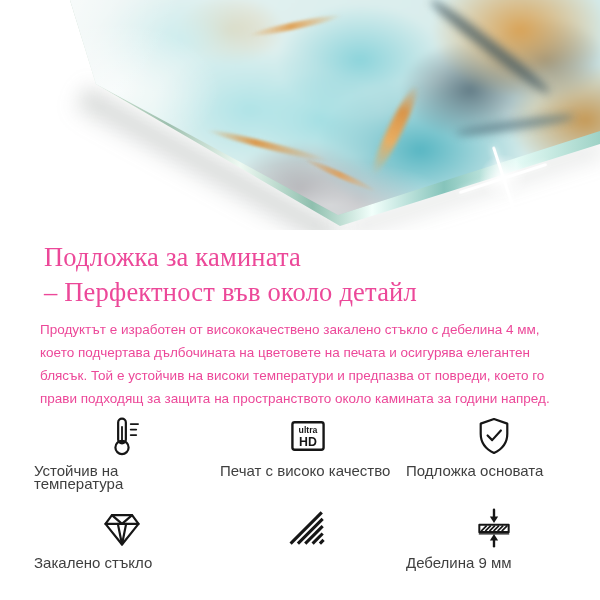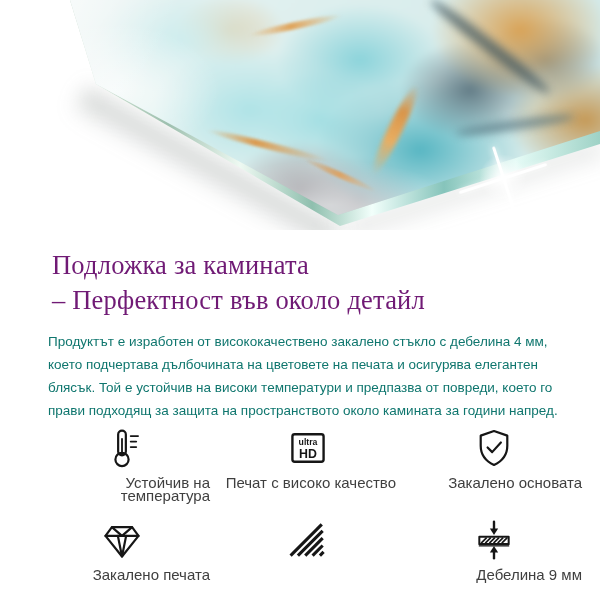--- a/index.html
+++ b/index.html
@@ -84,35 +84,35 @@
   .sparkle .glow { position:absolute; left:-24px; top:-24px; width:48px; height:48px; border-radius:50%;
     background:radial-gradient(circle, rgba(255,255,255,1) 0%, rgba(255,255,255,.55) 32%, rgba(255,255,255,0) 70%); }
   .sparkle .ray { position:absolute; background:#fff; border-radius:2px;
     box-shadow:0 0 6px rgba(255,255,255,.95); filter:blur(.5px); display:block; }
   .sparkle .r1 { left:-46px; top:-1.5px; width:92px; height:3px; transform:rotate(-18deg); }
   .sparkle .r2 { left:-1.5px; top:-33px; width:3px; height:66px; transform:rotate(-18deg); }
 
   
   .content { padding:6px 40px 0 40px; }
   h1 {
-    margin:12px; font-family:"Liberation Serif", serif; font-weight:400;
-    font-size:26.5px; line-height:35px; color:#701a75; letter-spacing:.2px;
+    margin:4px; font-family:"Liberation Serif", serif; font-weight:400;
+    font-size:26.5px; line-height:35px; color:#ec4899; letter-spacing:.2px;
   }
   h1 span { display:block; }
   .desc {
-    margin:8px 0 0 8px; max-width:534px;
-    font-size:13.5px; line-height:23px; color:#0f766e;
+    margin:8px 0 0 0; max-width:534px;
+    font-size:13.5px; line-height:23px; color:#ec4899;
   }
 
   
   .features {
     margin:4px -22px 0 -6px;           
     display:flex; flex-wrap:wrap; justify-content:space-between; row-gap:16px;
   }
-  .feature { width:176px; text-align:right; }
+  .feature { width:176px; text-align:left; }
   .ficon { display:block; margin:0 auto 6px auto; width:44px; height:44px; }
   .ficon .st { fill:none; stroke:#161616; stroke-width:2.4; stroke-linecap:round; stroke-linejoin:round; }
   .ficon .thin { fill:none; stroke:#161616; stroke-width:2; stroke-linecap:round; }
   .ficon .fillb { fill:#161616; stroke:none; }
   .ficon text { font-family:"Liberation Sans", sans-serif; font-weight:700; fill:#161616; }
   .flabel { font-size:15px; line-height:13px; color:#3f3f3f; }
 </style>
 </head>
 <body>
 
@@ -167,31 +167,31 @@
           <text x="24" y="35" font-size="13.5" text-anchor="middle">HD</text>
         </svg>
         <div class="flabel">Печат с високо качество</div>
       </div>
 
       <div class="feature">
         <svg class="ficon" viewBox="0 0 48 48">
           <path class="st" d="M24 5.5 L38.5 10.5 V21.5 C38.5 31.5 32.5 38.5 24 42.5 C15.5 38.5 9.5 31.5 9.5 21.5 V10.5 Z"></path>
           <path class="st" d="M17 23.5 L22 28.5 L31.5 18"></path>
         </svg>
-        <div class="flabel">Закалено основата</div>
+        <div class="flabel">Подложка основата</div>
       </div>
 
       <div class="feature">
         <svg class="ficon" viewBox="0 0 48 48">
           <path class="st" d="M13 10 H35 L42 19.5 L24 42 L6 19.5 Z"></path>
           <path class="st" d="M6 19.5 H42"></path>
           <path class="st" d="M13 10 L24 19.5 L35 10"></path>
           <path class="st" d="M19.5 19.5 L24 42 L28.5 19.5"></path>
         </svg>
-        <div class="flabel">Закалено печата</div>
+        <div class="flabel">Закалено стъкло</div>
       </div>
 
       <div class="feature">
         <svg class="ficon" viewBox="0 0 48 48">
           <g stroke="#161616" stroke-width="3.4" stroke-linecap="butt">
             <line x1="5" y1="41" x2="39" y2="7"></line>
             <line x1="13" y1="41" x2="40" y2="14"></line>
             <line x1="21" y1="41" x2="40" y2="22"></line>
             <line x1="29" y1="41" x2="40" y2="30"></line>
             <line x1="37" y1="41" x2="41" y2="37"></line>

